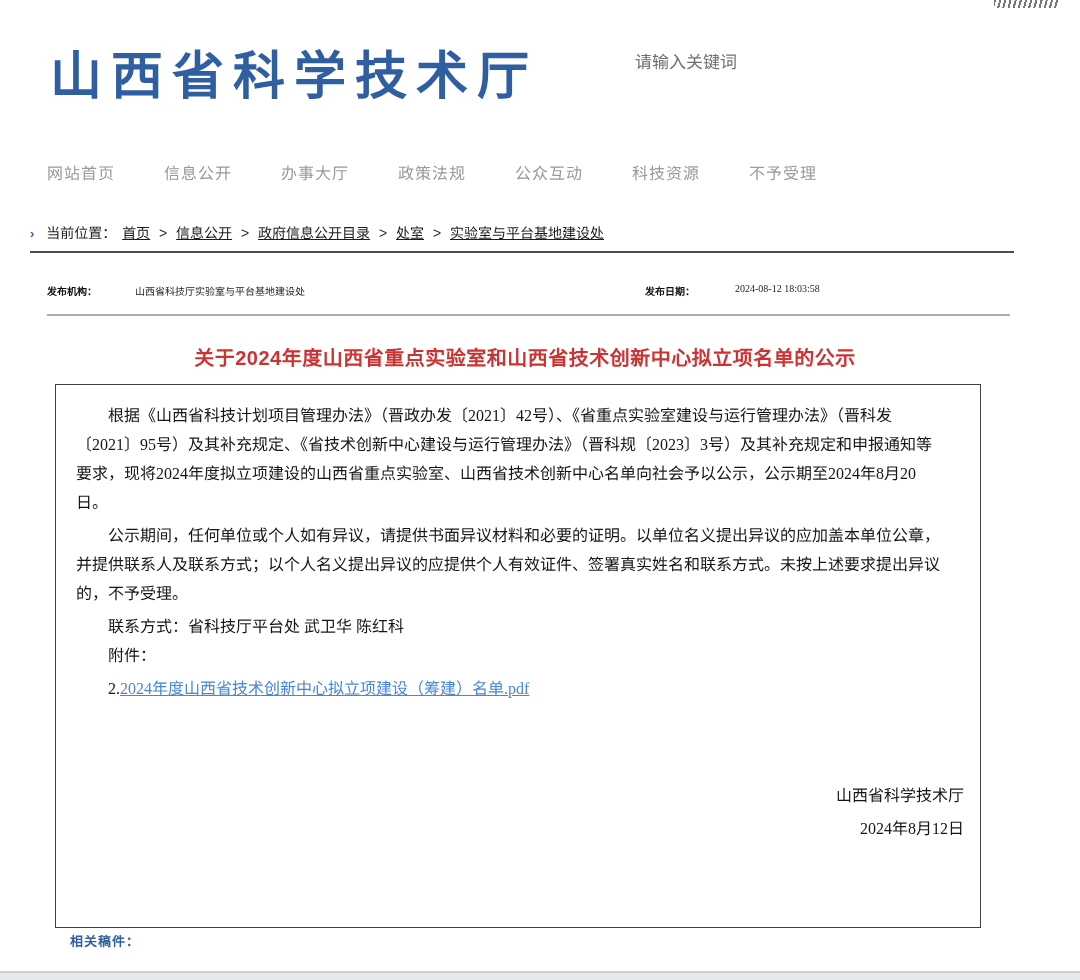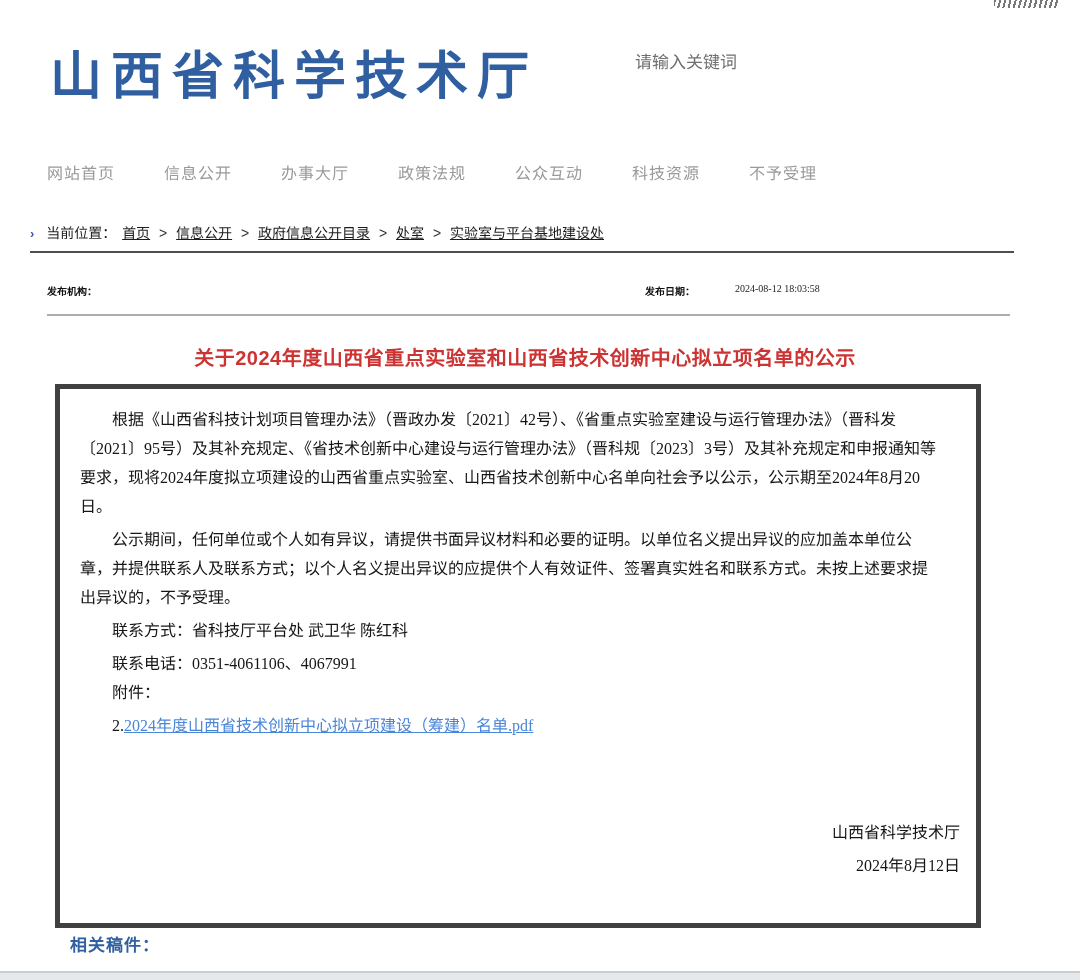--- a/index.html
+++ b/index.html
@@ -61,21 +61,21 @@
   .meta-value.date{left:688px;font-family:"Liberation Serif",serif;}
   
   .article-title{
     position:absolute;left:0;top:342px;width:1050px;
     text-align:center;font-size:20px;font-weight:bold;
     color:var(--title-red,#cc3333);letter-spacing:.5px;
   }
   
   .content-box{
     position:absolute;left:55px;top:384px;width:926px;height:544px;
-    border:5px solid #404040;box-sizing:border-box;
+    border:1px solid #404040;box-sizing:border-box;
     padding:12px 36px 0 20px;
     font-family:"Liberation Serif",serif;
     font-size:16px;line-height:29px;color:#161616;
   }
   .content-box p{margin:0;text-indent:2em;}
   .content-box p.para{margin-top:4px;}
   .content-box p.single{margin-top:4px;}
   .attach-label{margin-top:31px;}
   .attach-row{margin-top:4px;text-indent:2em;}
   .attach-no{color:#161616;}
@@ -83,21 +83,21 @@
     color:var(--link-blue,#4a86d8);text-decoration:underline;cursor:pointer;
   }
   .signature{
     margin-top:76px;margin-right:-20px;
     text-align:right;line-height:33px;text-indent:0;
   }
   .signature p{text-indent:0;}
   
   .related-heading{
     position:absolute;left:70px;top:931px;
-    font-size:17px;font-weight:bold;color:var(--brand-blue,#2f5fa0);
+    font-size:13px;font-weight:bold;color:var(--brand-blue,#2f5fa0);
     letter-spacing:1px;
   }
   
   .bottom-line{position:absolute;left:0;top:971px;width:1080px;height:2px;background:#c9ced3;}
   .bottom-strip{position:absolute;left:0;top:973px;width:1080px;height:7px;background:#e6e9ec;}
 </style>
 </head>
 <body>
 
 <div class="corner-note"></div>
@@ -125,31 +125,31 @@
   <span class="crumb-sep">&gt;</span>
   <span class="crumb-link">政府信息公开目录</span>
   <span class="crumb-sep">&gt;</span>
   <span class="crumb-link">处室</span>
   <span class="crumb-sep">&gt;</span>
   <span class="crumb-link">实验室与平台基地建设处</span>
 </div>
 
 <div class="meta-row">
   <span class="meta-label org">发布机构：</span>
+  <span class="meta-value org">山西省科技厅实验室与平台基地建设处</span>
   <span class="meta-label date">发布日期：</span>
   <span class="meta-value date">2024-08-12 18:03:58</span>
 </div>
 
 <div class="article-title">关于2024年度山西省重点实验室和山西省技术创新中心拟立项名单的公示</div>
 
 <div class="content-box">
   <p class="para">根据《山西省科技计划项目管理办法》（晋政办发〔2021〕42号）、《省重点实验室建设与运行管理办法》（晋科发〔2021〕95号）及其补充规定、《省技术创新中心建设与运行管理办法》（晋科规〔2023〕3号）及其补充规定和申报通知等要求，现将2024年度拟立项建设的山西省重点实验室、山西省技术创新中心名单向社会予以公示，公示期至2024年8月20日。</p>
   <p class="para">公示期间，任何单位或个人如有异议，请提供书面异议材料和必要的证明。以单位名义提出异议的应加盖本单位公章，并提供联系人及联系方式；以个人名义提出异议的应提供个人有效证件、签署真实姓名和联系方式。未按上述要求提出异议的，不予受理。</p>
   <p class="single">联系方式：省科技厅平台处  武卫华  陈红科</p>
-  <p class="single">联系电话：0351-4061106、4067991</p>
 
   <p class="attach-label">附件：</p>
   <div class="attach-row">
     <span class="attach-no">2.</span><a class="attach-link">2024年度山西省技术创新中心拟立项建设（筹建）名单.pdf</a>
   </div>
 
   <div class="signature">
     <p>山西省科学技术厅</p>
     <p>2024年8月12日</p>
   </div>

